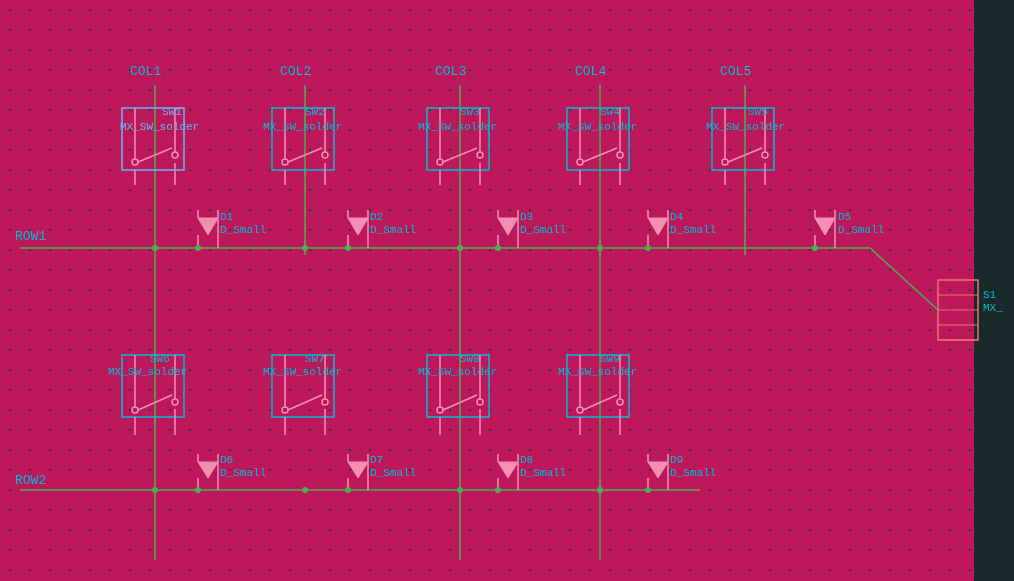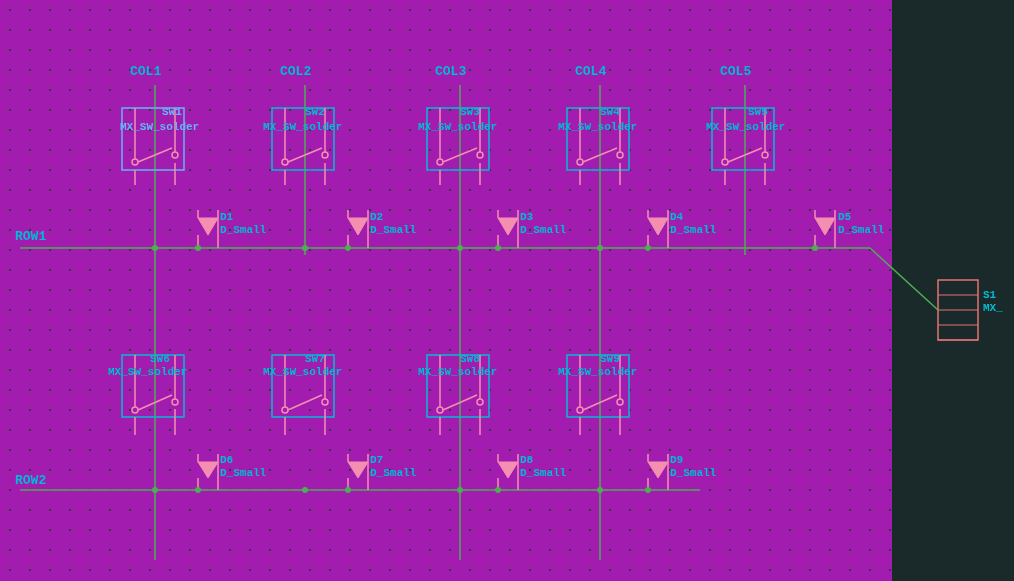--- a/index.html
+++ b/index.html
@@ -8,24 +8,23 @@
       height: 581px;
       background-color: #1a2a2a;
       overflow: hidden;
       position: relative;
       font-family: 'Courier New', monospace;
     }
 
     .schematic-canvas {
       position: absolute;
       top: 0; left: 0;
-      width: 892px;
+      width: 974px;
       height: 581px;
-      background-color: #a21caf;
-      font-weight: bold;
+      background-color: #be185d;
     }
 
     
     .grid-bg {
       position: absolute;
       top: 0; left: 0;
       width: 100%;
       height: 100%;
       background-image: radial-gradient(circle, #2a3d3d 1px, transparent 1px);
       background-size: 20px 20px;

